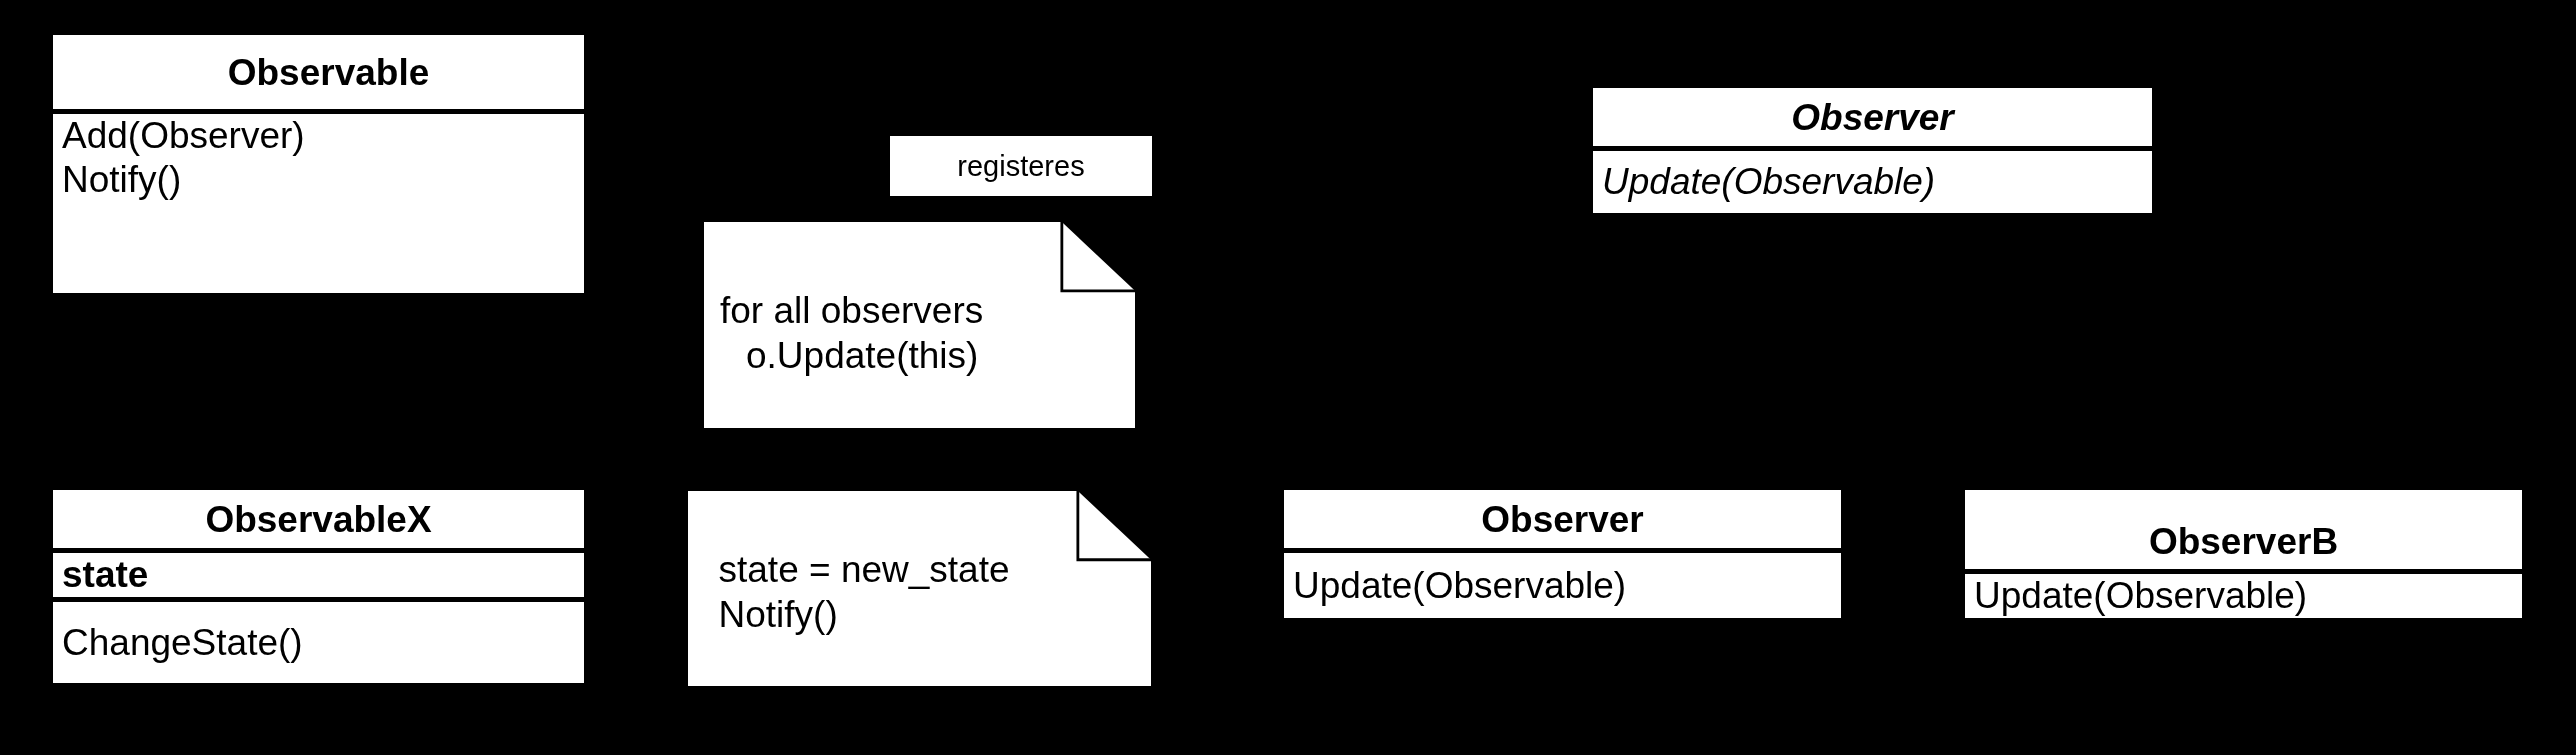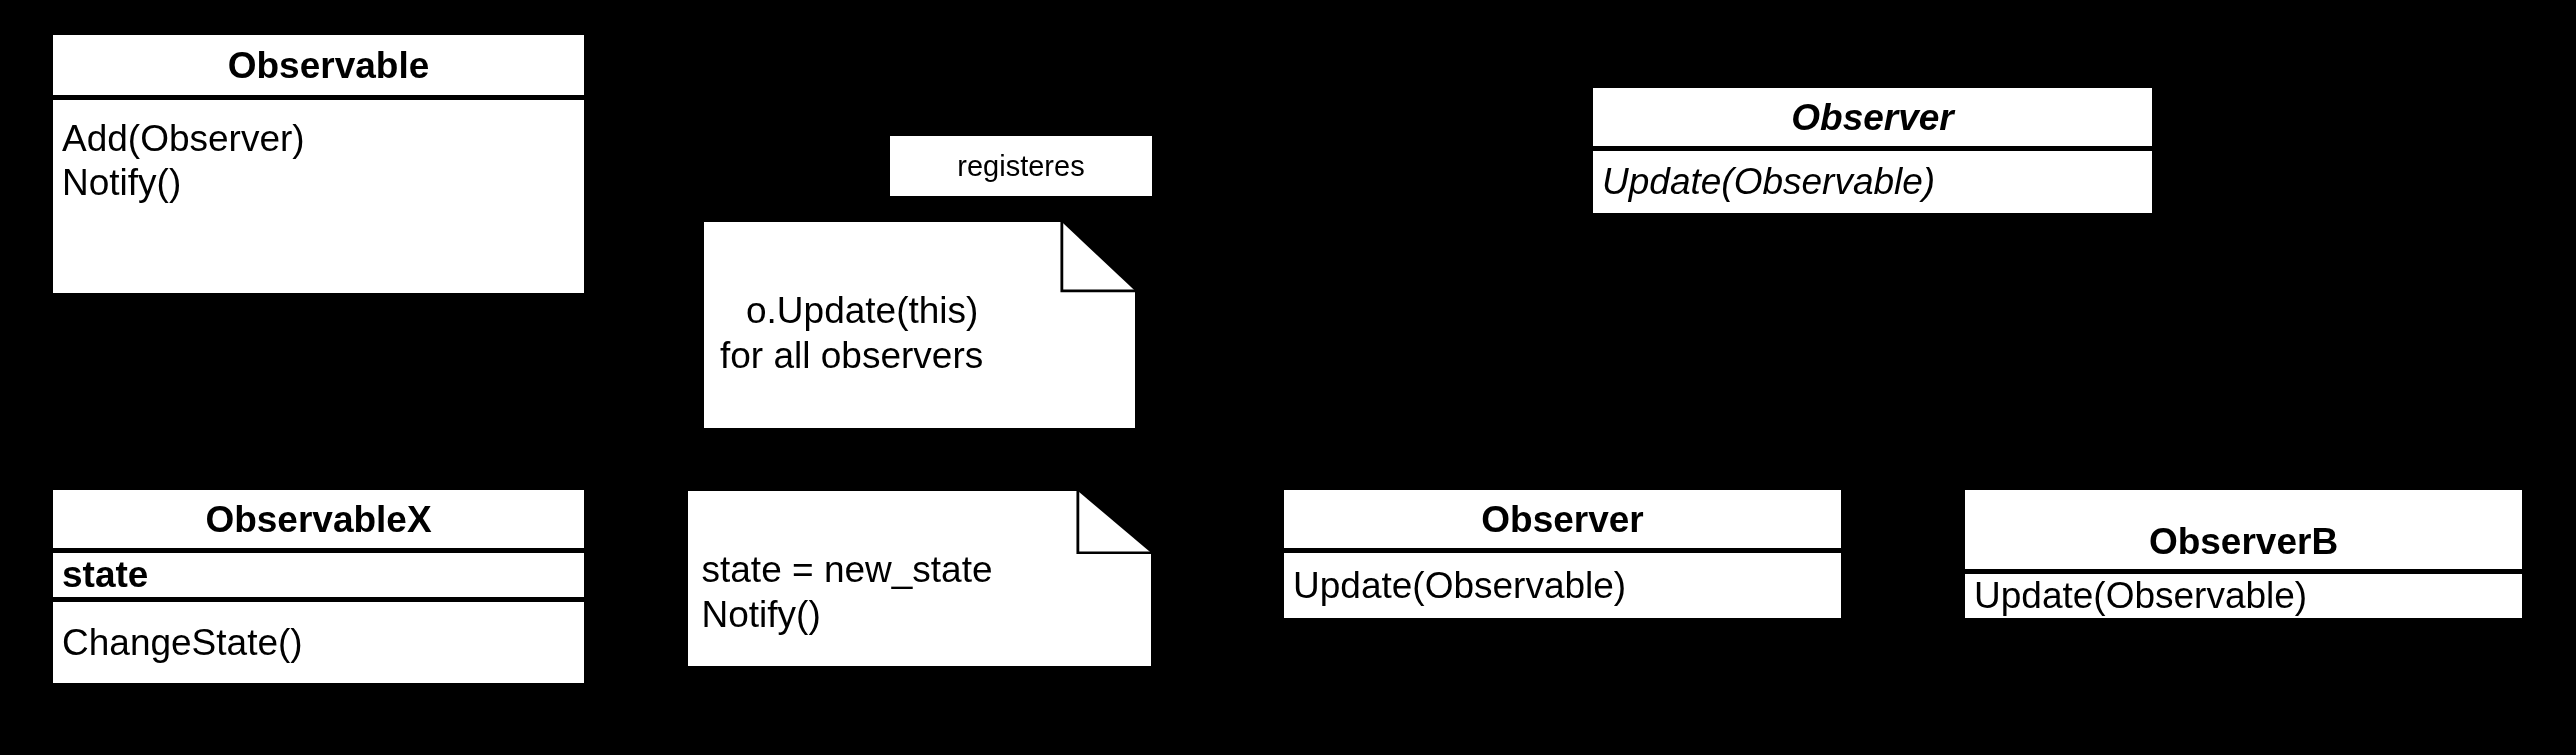--- a/index.html
+++ b/index.html
@@ -96,42 +96,42 @@
   }
   .note-line { display: block; }
   .note-line.indent { padding-left: 26px; }
 </style>
 </head>
 <body>
 
 <div id="canvas">
 
   <div class="uml-class" style="left:53px; top:35px; width:531px; height:258px;">
-    <div class="uml-compartment" style="height:60px;margin-left:20px;">
+    <div class="uml-compartment" style="height:74px;margin-left:20px;">
       <div class="uml-title">Observable</div>
     </div>
     <div class="compartment-sep"></div>
-    <div class="uml-compartment" style="flex:1 1 auto; justify-content:flex-start; padding-top:17px;">
+    <div class="uml-compartment" style="flex:1 1 auto; justify-content:flex-start; padding-top:0;">
       <div class="uml-member">Add(Observer)</div>
       <div class="uml-member">Notify()</div>
     </div>
   </div>
 
   <div class="label-box" style="left:890px; top:136px; width:262px; height:60px;">
     <span>registeres</span>
   </div>
 
   <div class="uml-note" style="left:704px; top:222px; width:431px; height:206px;">
     <svg viewBox="0 0 766 365" preserveAspectRatio="none">
       <path d="M0 0 L636 0 L766 122 L766 365 L0 365 Z" fill="#ffffff"></path>
       <path d="M636 0 L636 122 L766 122" fill="none" stroke="#000000" stroke-width="5"></path>
     </svg>
     <div class="note-text" style="padding-top:66px; padding-left:16px;">
+      <span class="note-line">for all observers</span>
       <span class="note-line indent">o.Update(this)</span>
-      <span class="note-line">for all observers</span>
     </div>
   </div>
 
   <div class="uml-class" style="left:1593px; top:88px; width:559px; height:125px;">
     <div class="uml-compartment" style="height:58px;">
       <div class="uml-title abstract">Observer</div>
     </div>
     <div class="compartment-sep"></div>
     <div class="uml-compartment" style="flex:1 1 auto;">
       <div class="uml-member abstract">Update(Observable)</div>
@@ -145,21 +145,21 @@
     <div class="compartment-sep"></div>
     <div class="uml-compartment" style="height:44px;font-weight:bold;">
       <div class="uml-member">state</div>
     </div>
     <div class="compartment-sep"></div>
     <div class="uml-compartment" style="flex:1 1 auto;border-radius:27px;">
       <div class="uml-member">ChangeState()</div>
     </div>
   </div>
 
-  <div class="uml-note" style="left:688px; top:491px; width:463px; height:175px;">
+  <div class="uml-note" style="left:688px; top:491px; width:463px; height:195px;padding-left:17px;">
     <svg viewBox="0 0 823 346" preserveAspectRatio="none">
       <path d="M0 0 L693 0 L823 122 L823 346 L0 346 Z" fill="#ffffff"></path>
       <path d="M693 0 L693 122 L823 122" fill="none" stroke="#000000" stroke-width="5"></path>
     </svg>
     <div class="note-text" style="padding-top:56px; padding-left:13.5px;">
       <span class="note-line">state = new_state</span>
       <span class="note-line">Notify()</span>
     </div>
   </div>
 

